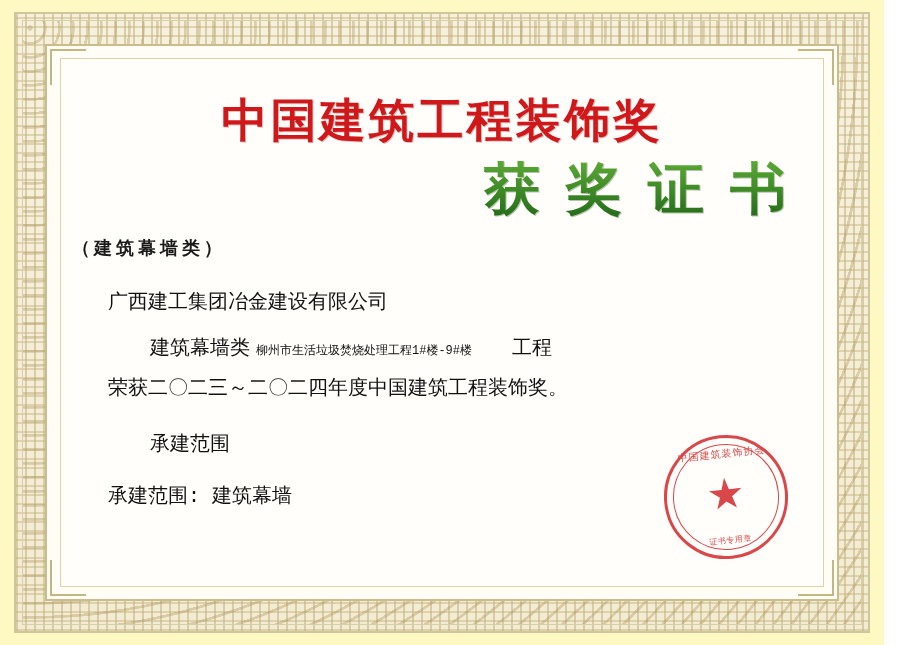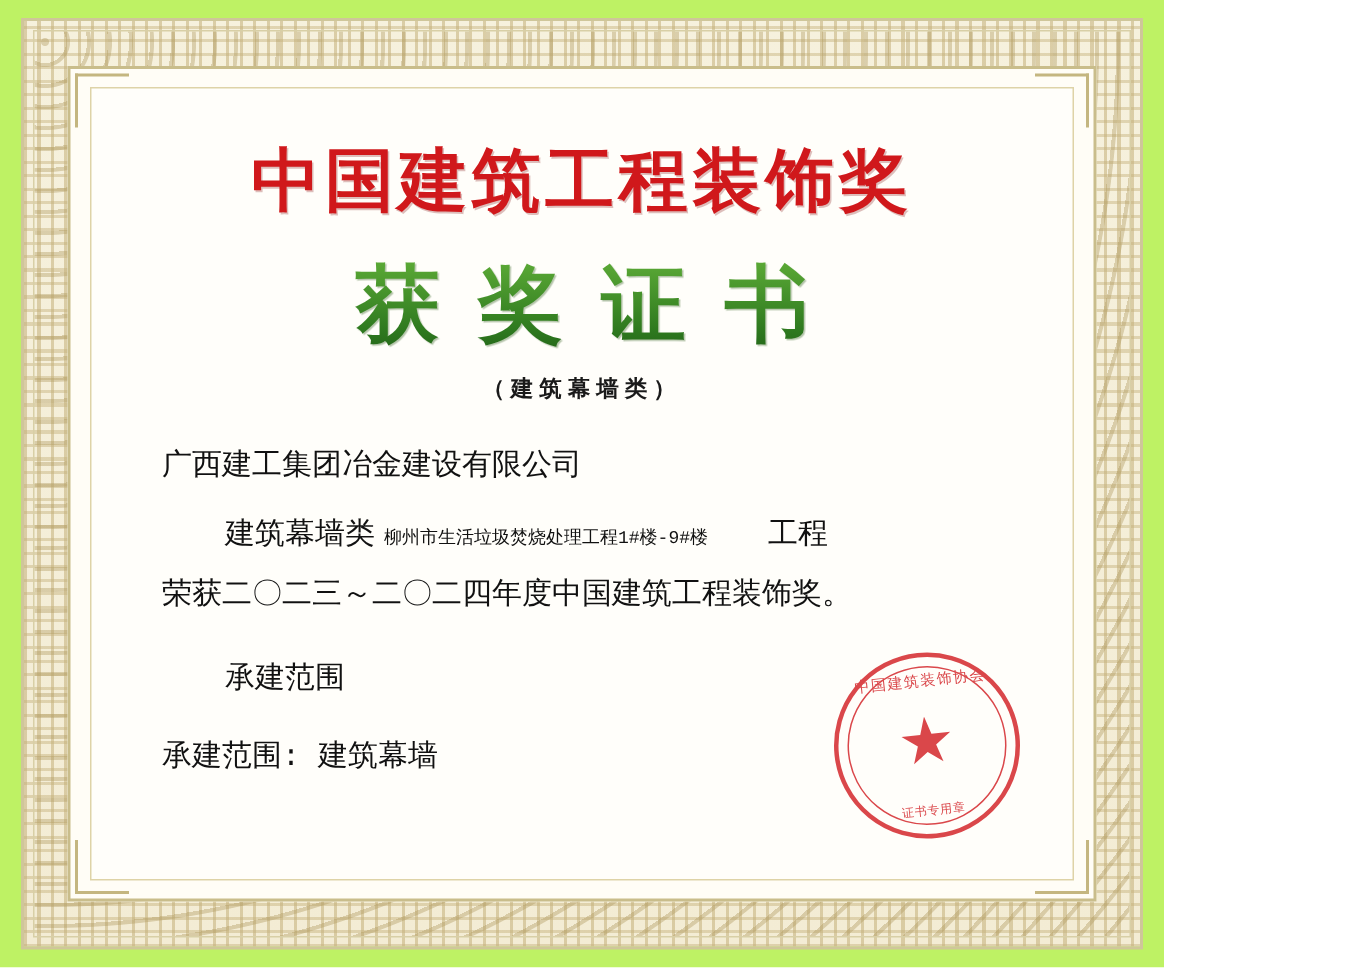--- a/index.html
+++ b/index.html
@@ -5,23 +5,23 @@
   html, body {
     margin: 0;
     padding: 0;
     background: #ffffff;
   }
   body {
     font-family: "Liberation Serif", "DejaVu Serif", serif;
   }
   #certificate {
     position: relative;
-    width: 776px;
+    width: 884px;
     height: 645px;
-    background: #bef264;
+    background: #fef9c3;
     overflow: hidden;
   }
 
   
   .border-outer {
     position: absolute;
     left: 14px;
     top: 12px;
     right: 14px;
     bottom: 12px;
@@ -100,39 +100,38 @@
     margin-top: 20px;
     font-size: 46px;
     font-weight: 700;
     letter-spacing: 3px;
     color: #d0181b;
     font-family: "DejaVu Serif", "Liberation Serif", serif;
     text-shadow: 1px 1px 0 rgba(120,0,0,0.25);
   }
 
   .title-sub {
-    text-align: center;
-    margin-top: 14px;
+    text-align: right;
     font-size: 56px;
     font-weight: 700;
     letter-spacing: 26px;
     text-indent: 26px;
     color: #3f8f2a;
     font-family: "DejaVu Sans", "Liberation Sans", sans-serif;
     background: linear-gradient(180deg, #63b23a 0%, #2f7a1f 70%, #1f5e16 100%);
     -webkit-background-clip: text;
     background-clip: text;
     color: transparent;
     filter: drop-shadow(1px 1px 0 rgba(40,90,20,0.35));
   }
 
   .title-category {
-    text-align: center;
+    text-align: left;
     margin-top: 8px;
-    font-size: 15px;
+    font-size: 18px;
     font-weight: 700;
     letter-spacing: 4px;
     color: #1a1a1a;
     font-family: "DejaVu Sans", "Liberation Sans", sans-serif;
   }
 
   .body-text {
     margin-top: 24px;
     color: #111;
     font-size: 20px;

